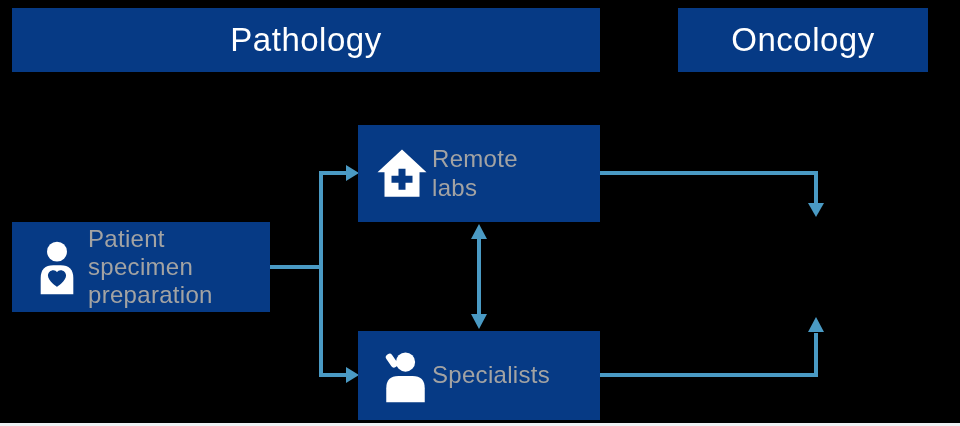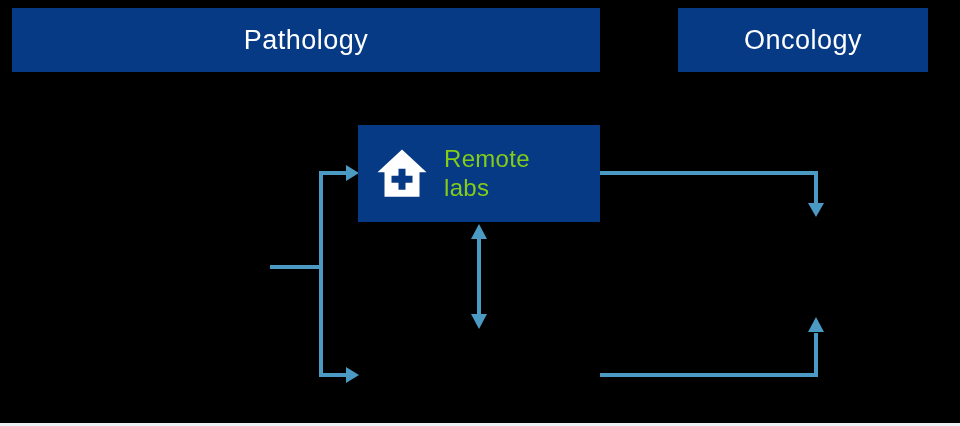--- a/index.html
+++ b/index.html
@@ -16,33 +16,33 @@
     background: #000000;
     overflow: hidden;
   }
   .header {
     position: absolute;
     background: #063a85;
     color: #ffffff;
     display: flex;
     align-items: center;
     justify-content: center;
-    font-size: 27px;
+    font-size: 33px;
     letter-spacing: 0.5px;
   }
   .header.pathology { left: 12px; top: 8px; width: 588px; height: 64px; }
   .header.oncology  { left: 678px; top: 8px; width: 250px; height: 64px; }
 
   .node {
     position: absolute;
     background: #063a85;
-    color: #84cc16;
+    color: #a3a3a3;
     display: flex;
     align-items: center;
-    gap: 14px;
+    gap: 2px;
     padding: 0 8px 0 16px;
     box-sizing: border-box;
   }
   .node .label {
     white-space: pre-line;
     font-size: 24px;
     line-height: 1.17;
     letter-spacing: 0.3px;
   }
   .node.patient     { left: 12px;  top: 222px; width: 258px; height: 90px; }
@@ -96,28 +96,50 @@
     <g fill="#4a9ac4" stroke="none">
       <polygon points="346,165 346,181 359,173"></polygon>
       <polygon points="346,367 346,383 359,375"></polygon>
       <polygon points="471,239 487,239 479,224"></polygon>
       <polygon points="471,314 487,314 479,329"></polygon>
       <polygon points="808,203 824,203 816,217"></polygon>
       <polygon points="808,332 824,332 816,317"></polygon>
     </g>
   </svg>
 
+  <div class="node patient">
+    <span class="icon">
+      <svg width="58" height="58" viewBox="0 0 64 64">
+        <circle cx="32" cy="15" r="11" fill="#ffffff"></circle>
+        <path d="M14 62 V44 Q14 30 28 30 H36 Q50 30 50 44 V62 Z" fill="#ffffff"></path>
+        <path d="M32 54 C32 54 22 47.5 22 41.5 C22 37.9 24.9 35.5 28 35.5 C29.8 35.5 31.2 36.4 32 37.6 C32.8 36.4 34.2 35.5 36 35.5 C39.1 35.5 42 37.9 42 41.5 C42 47.5 32 54 32 54 Z" fill="#063a85"></path>
+      </svg>
+    </span>
+    <span class="label">Patient
+specimen
+preparation</span>
+  </div>
 
   <div class="node remote-labs">
     <span class="icon">
       <svg width="56" height="56" viewBox="0 0 64 64">
         <polygon points="32,4 60,30 52,30 52,58 12,58 12,30 4,30" fill="#ffffff"></polygon>
         <path d="M28 26 h8 v8 h8 v8 h-8 v8 h-8 v-8 h-8 v-8 h8 Z" fill="#063a85"></path>
       </svg>
     </span>
     <span class="label">Remote
 labs</span>
   </div>
 
+  <div class="node specialists">
+    <span class="icon">
+      <svg width="56" height="56" viewBox="0 0 64 64">
+        <rect x="16" y="6" width="8" height="17" rx="3.5" fill="#ffffff" transform="rotate(-35 20 14)"></rect>
+        <circle cx="36" cy="16" r="11" fill="#ffffff"></circle>
+        <path d="M14 62 V46 Q14 32 28 32 H44 Q58 32 58 46 V62 Z" fill="#ffffff"></path>
+      </svg>
+    </span>
+    <span class="label">Specialists</span>
+  </div>
 
 
   <div class="bottom-edge"></div>
 </div>
 
 </body></html>

